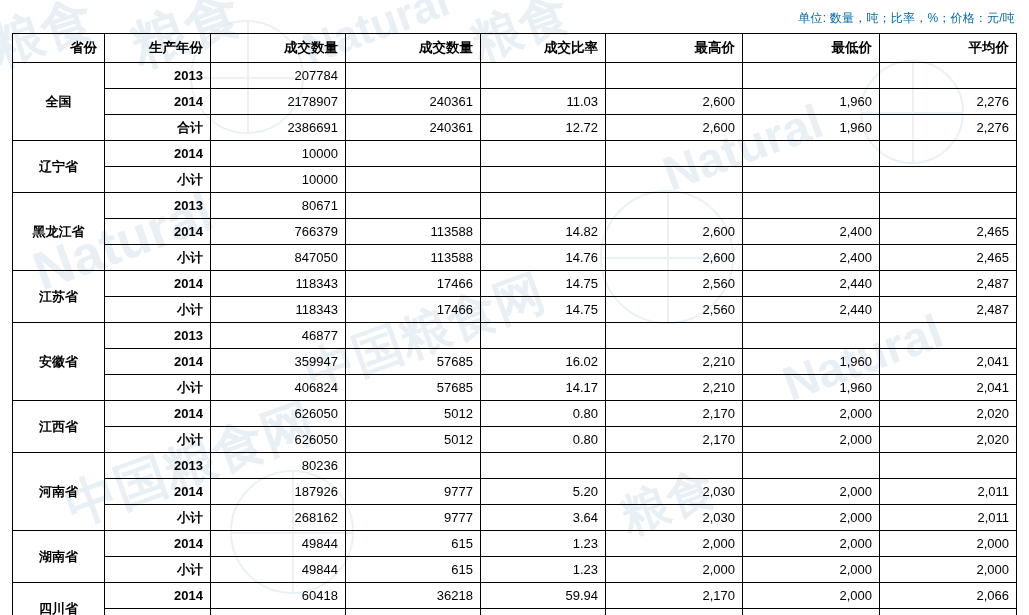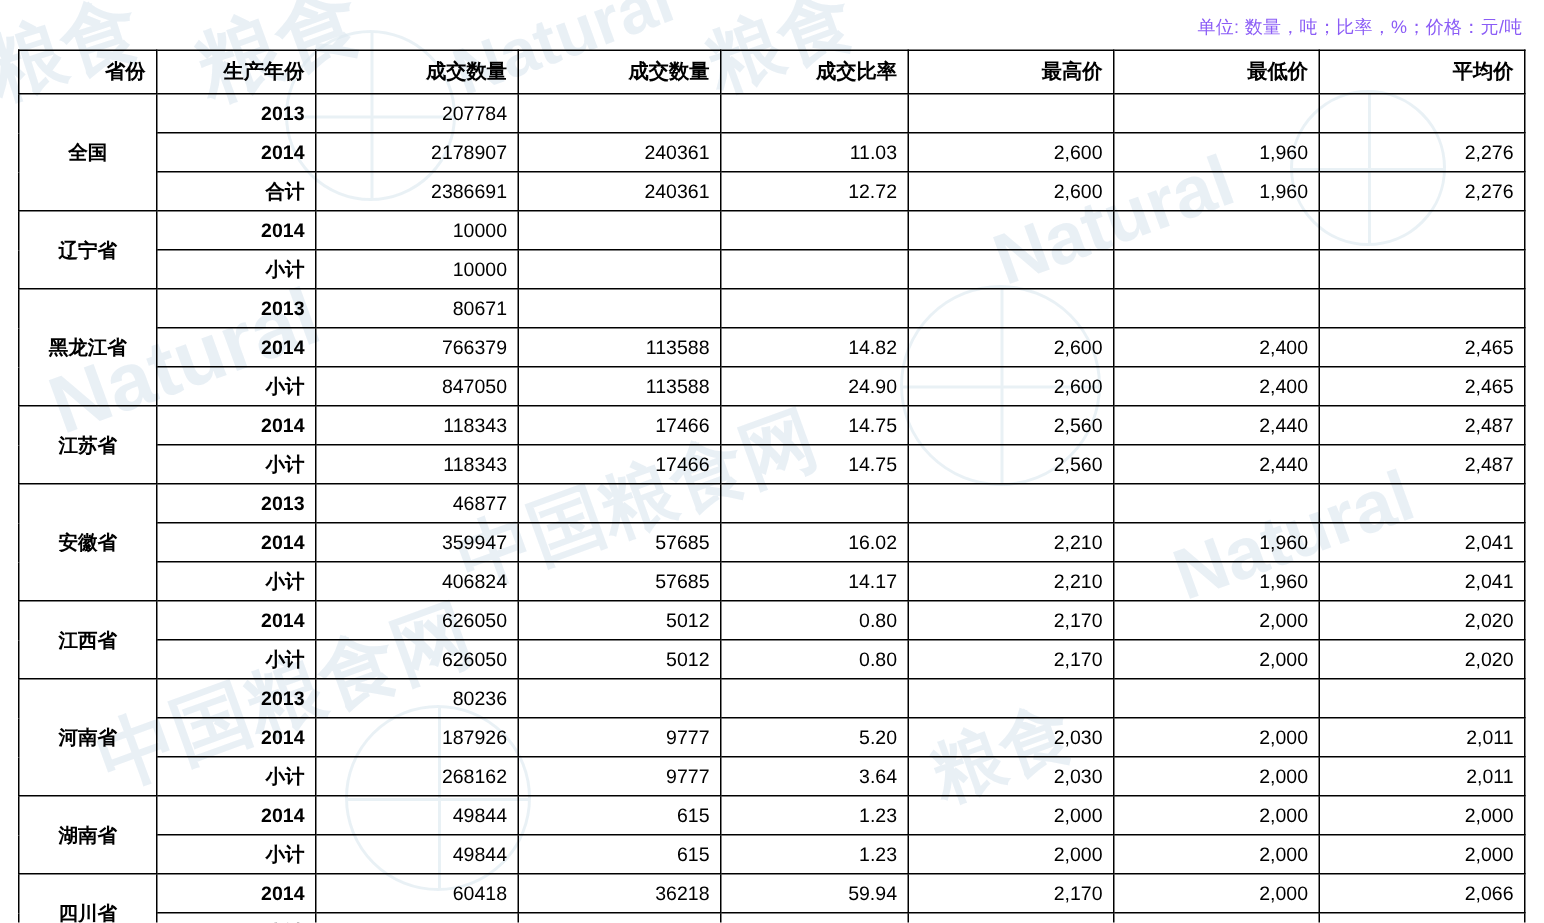--- a/index.html
+++ b/index.html
@@ -58,21 +58,21 @@
 
   
   .page {
     position: relative;
     z-index: 1;
     padding: 0;
   }
   .unit-note {
     text-align: right;
     font-size: 12px;
-    color: #8b5cf6;
+    color: #0369a1;
     padding: 10px 14px 6px 0;
     letter-spacing: .2px;
   }
   table.data-table {
     border-collapse: collapse;
     width: 1004px;
     margin: 0 12px;
     table-layout: fixed;
     background: transparent;
   }
@@ -226,21 +226,21 @@
           <td class="num">113588</td>
           <td class="num">14.82</td>
           <td class="num">2,600</td>
           <td class="num">2,400</td>
           <td class="num">2,465</td>
         </tr>
         <tr>
           <td class="year">小计</td>
           <td class="num">847050</td>
           <td class="num">113588</td>
-          <td class="num">24.90</td>
+          <td class="num">14.76</td>
           <td class="num">2,600</td>
           <td class="num">2,400</td>
           <td class="num">2,465</td>
         </tr>
         <tr>
           <td class="prov" rowspan="2">江苏省</td>
           <td class="year">2014</td>
           <td class="num">118343</td>
           <td class="num">17466</td>
           <td class="num">14.75</td>

